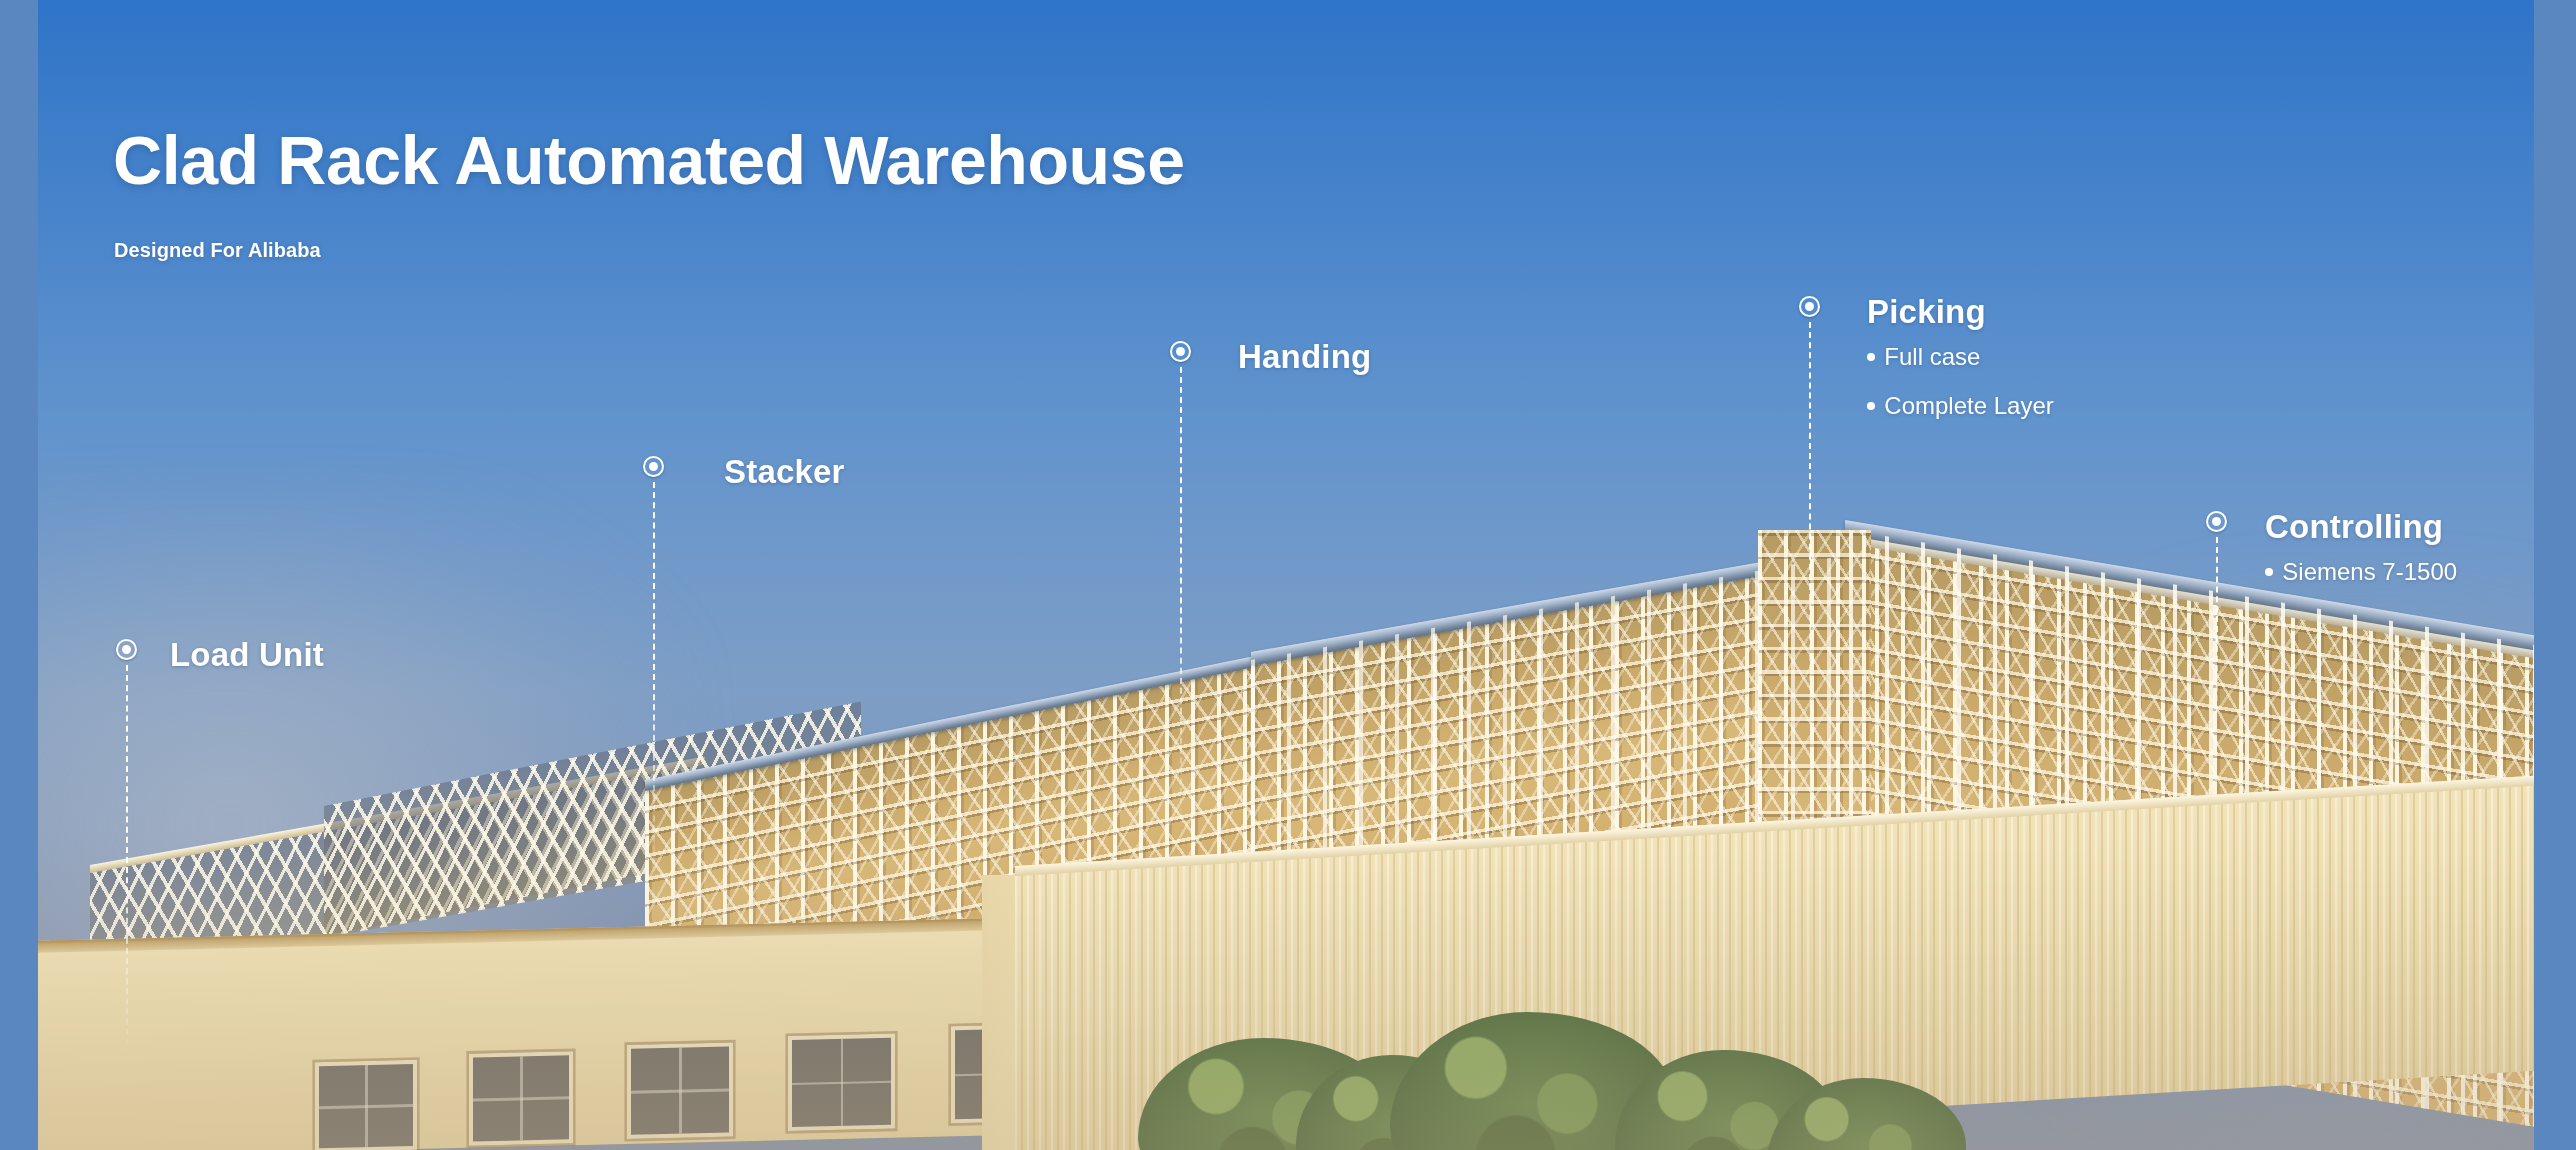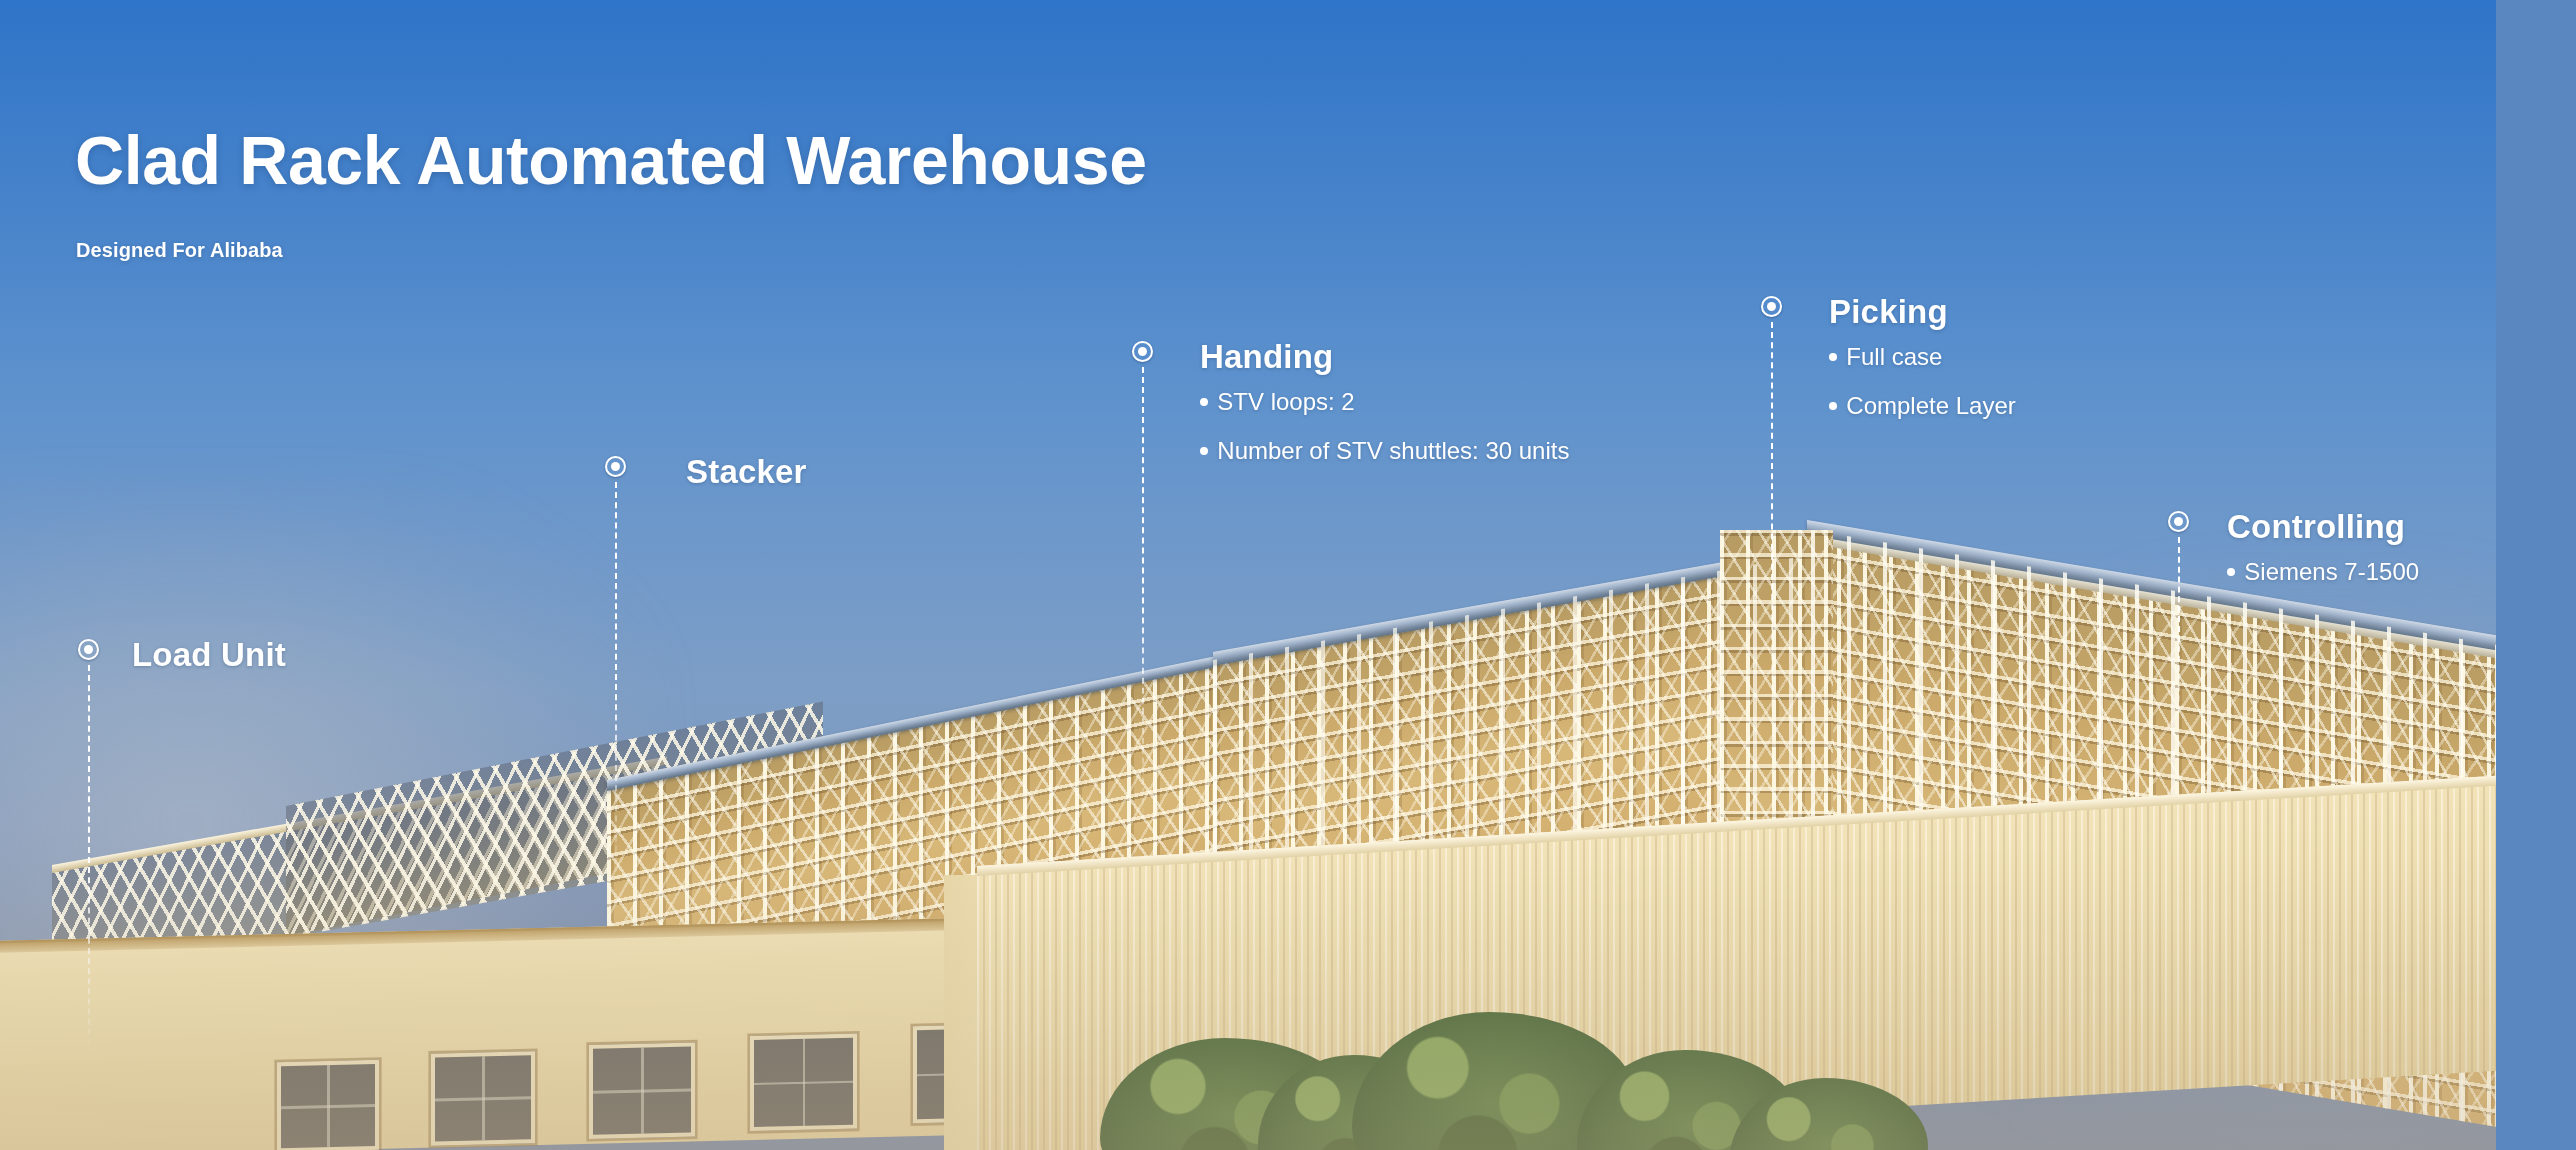--- a/index.html
+++ b/index.html
@@ -7,20 +7,21 @@
     width:2576px; height:1151px;
     overflow:hidden;
     background:#5b87c0;
     font-family:"Liberation Sans", sans-serif;
   }
 
   #stage {
     position:relative;
     width:2496px; height:1151px;
     overflow:hidden;
+    margin-left:38px;
   }
 
   
   .sky {
     position:absolute; inset:0;
     background:
       linear-gradient(to bottom,
         #2e74c8 0%,
         #3a7bc9 8%,
         #4a85cb 20%,
@@ -335,24 +336,20 @@
     <div style="position:absolute; left:81px; top:-3.5px;">
       <div class="co-title">Stacker</div>
     </div>
   </div>
 
   <div class="callout" style="left:1132px; top:341px;">
     <div class="marker" style="left:0; top:0;"></div>
     <div class="dashline" style="left:9.5px; top:26px; height:457px;"></div>
     <div style="position:absolute; left:68px; top:-3.5px;">
       <div class="co-title">Handing</div>
-      <ul class="co-list">
-        <li><span class="bul"></span><span>STV loops: 2</span></li>
-        <li><span class="bul"></span><span>Number of STV shuttles: 30 units</span></li>
-      </ul>
     </div>
   </div>
 
   <div class="callout" style="left:1761px; top:296px;">
     <div class="marker" style="left:0; top:0;"></div>
     <div class="dashline" style="left:9.5px; top:26px; height:409px;"></div>
     <div style="position:absolute; left:68px; top:-3.5px;">
       <div class="co-title">Picking</div>
       <ul class="co-list">
         <li><span class="bul"></span><span>Full case</span></li>

